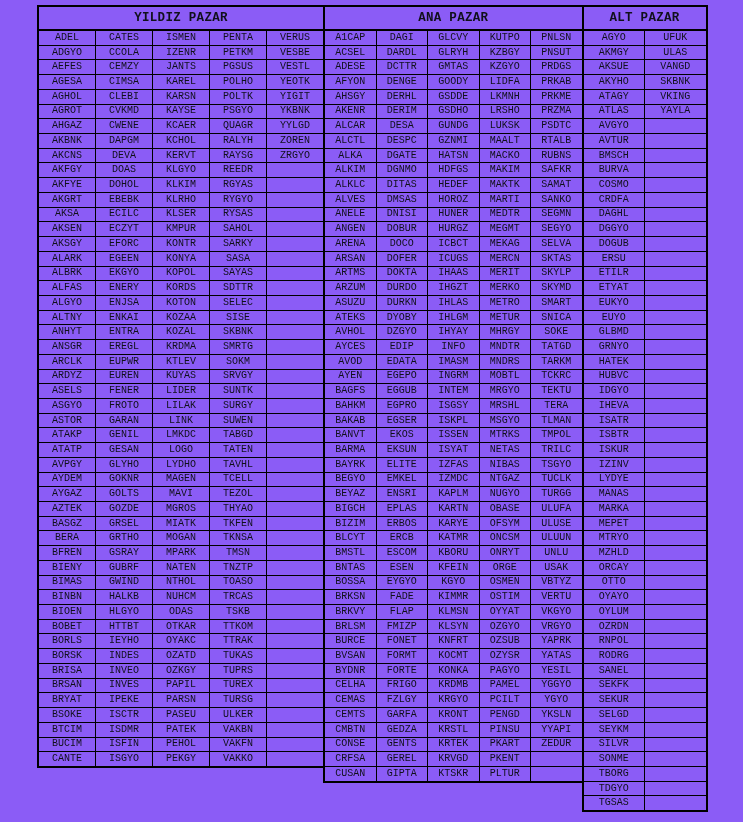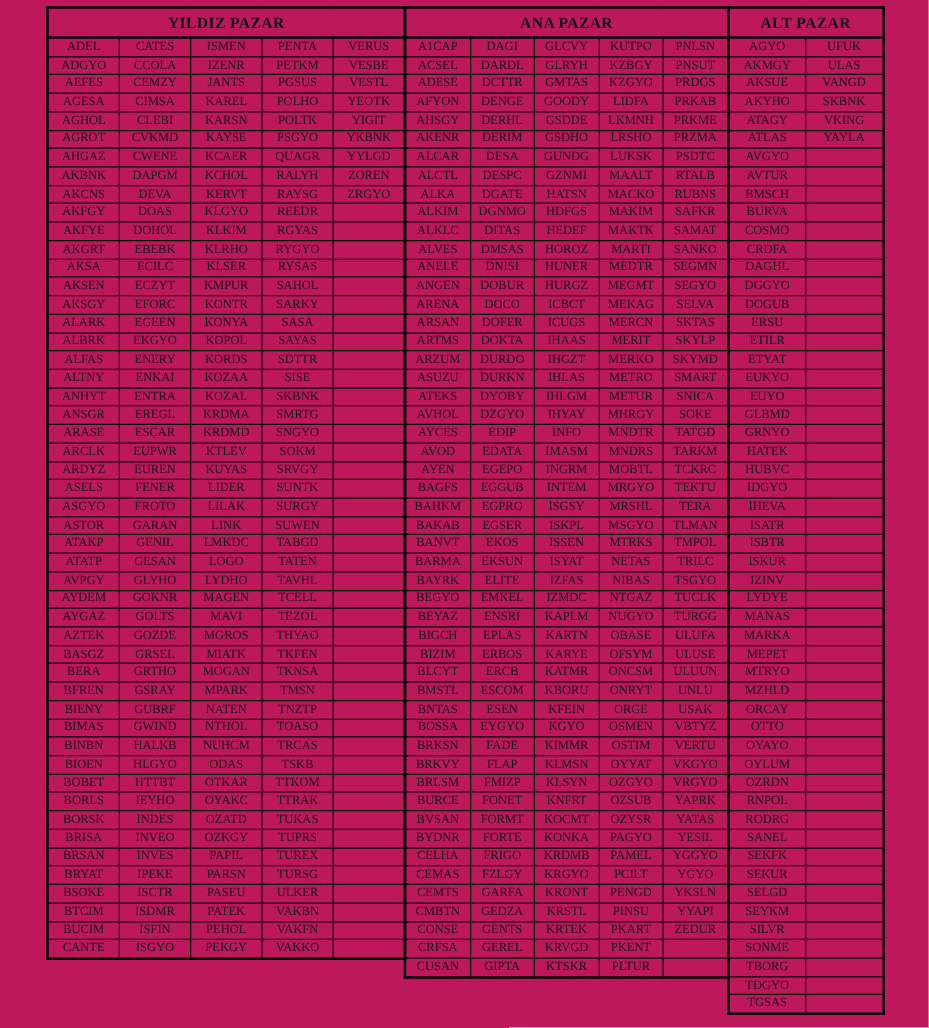--- a/index.html
+++ b/index.html
@@ -1,21 +1,21 @@
 <!DOCTYPE html>
 <html><head>
 <meta charset="utf-8">
 <style>
   html, body { margin: 0; padding: 0; background: #ffffff; }
   .sheet {
     position: relative;
     width: 743px;
     height: 822px;
-    background: #be185d;
-    font-family: Liberation Serif, serif;
+    background: #8b5cf6;
+    font-family: Liberation Mono, monospace;
     color: #10101a;
     overflow: hidden;
   }
   .tables {
     position: absolute;
     left: 37px;
     top: 5px;
     display: flex;
     align-items: flex-start;
   }
@@ -184,45 +184,45 @@
             <td></td>
           </tr>
           <tr>
             <td>ALFAS</td>
             <td>ENERY</td>
             <td>KORDS</td>
             <td>SDTTR</td>
             <td></td>
           </tr>
           <tr>
+            <td>ALGYO</td>
+            <td>ENJSA</td>
+            <td>KOTON</td>
+            <td>SELEC</td>
+            <td></td>
+          </tr>
+          <tr>
             <td>ALTNY</td>
             <td>ENKAI</td>
             <td>KOZAA</td>
             <td>SISE</td>
             <td></td>
           </tr>
           <tr>
             <td>ANHYT</td>
             <td>ENTRA</td>
             <td>KOZAL</td>
             <td>SKBNK</td>
             <td></td>
           </tr>
           <tr>
             <td>ANSGR</td>
             <td>EREGL</td>
             <td>KRDMA</td>
             <td>SMRTG</td>
-            <td></td>
-          </tr>
-          <tr>
-            <td>ARASE</td>
-            <td>ESCAR</td>
-            <td>KRDMD</td>
-            <td>SNGYO</td>
             <td></td>
           </tr>
           <tr>
             <td>ARCLK</td>
             <td>EUPWR</td>
             <td>KTLEV</td>
             <td>SOKM</td>
             <td></td>
           </tr>
           <tr>

